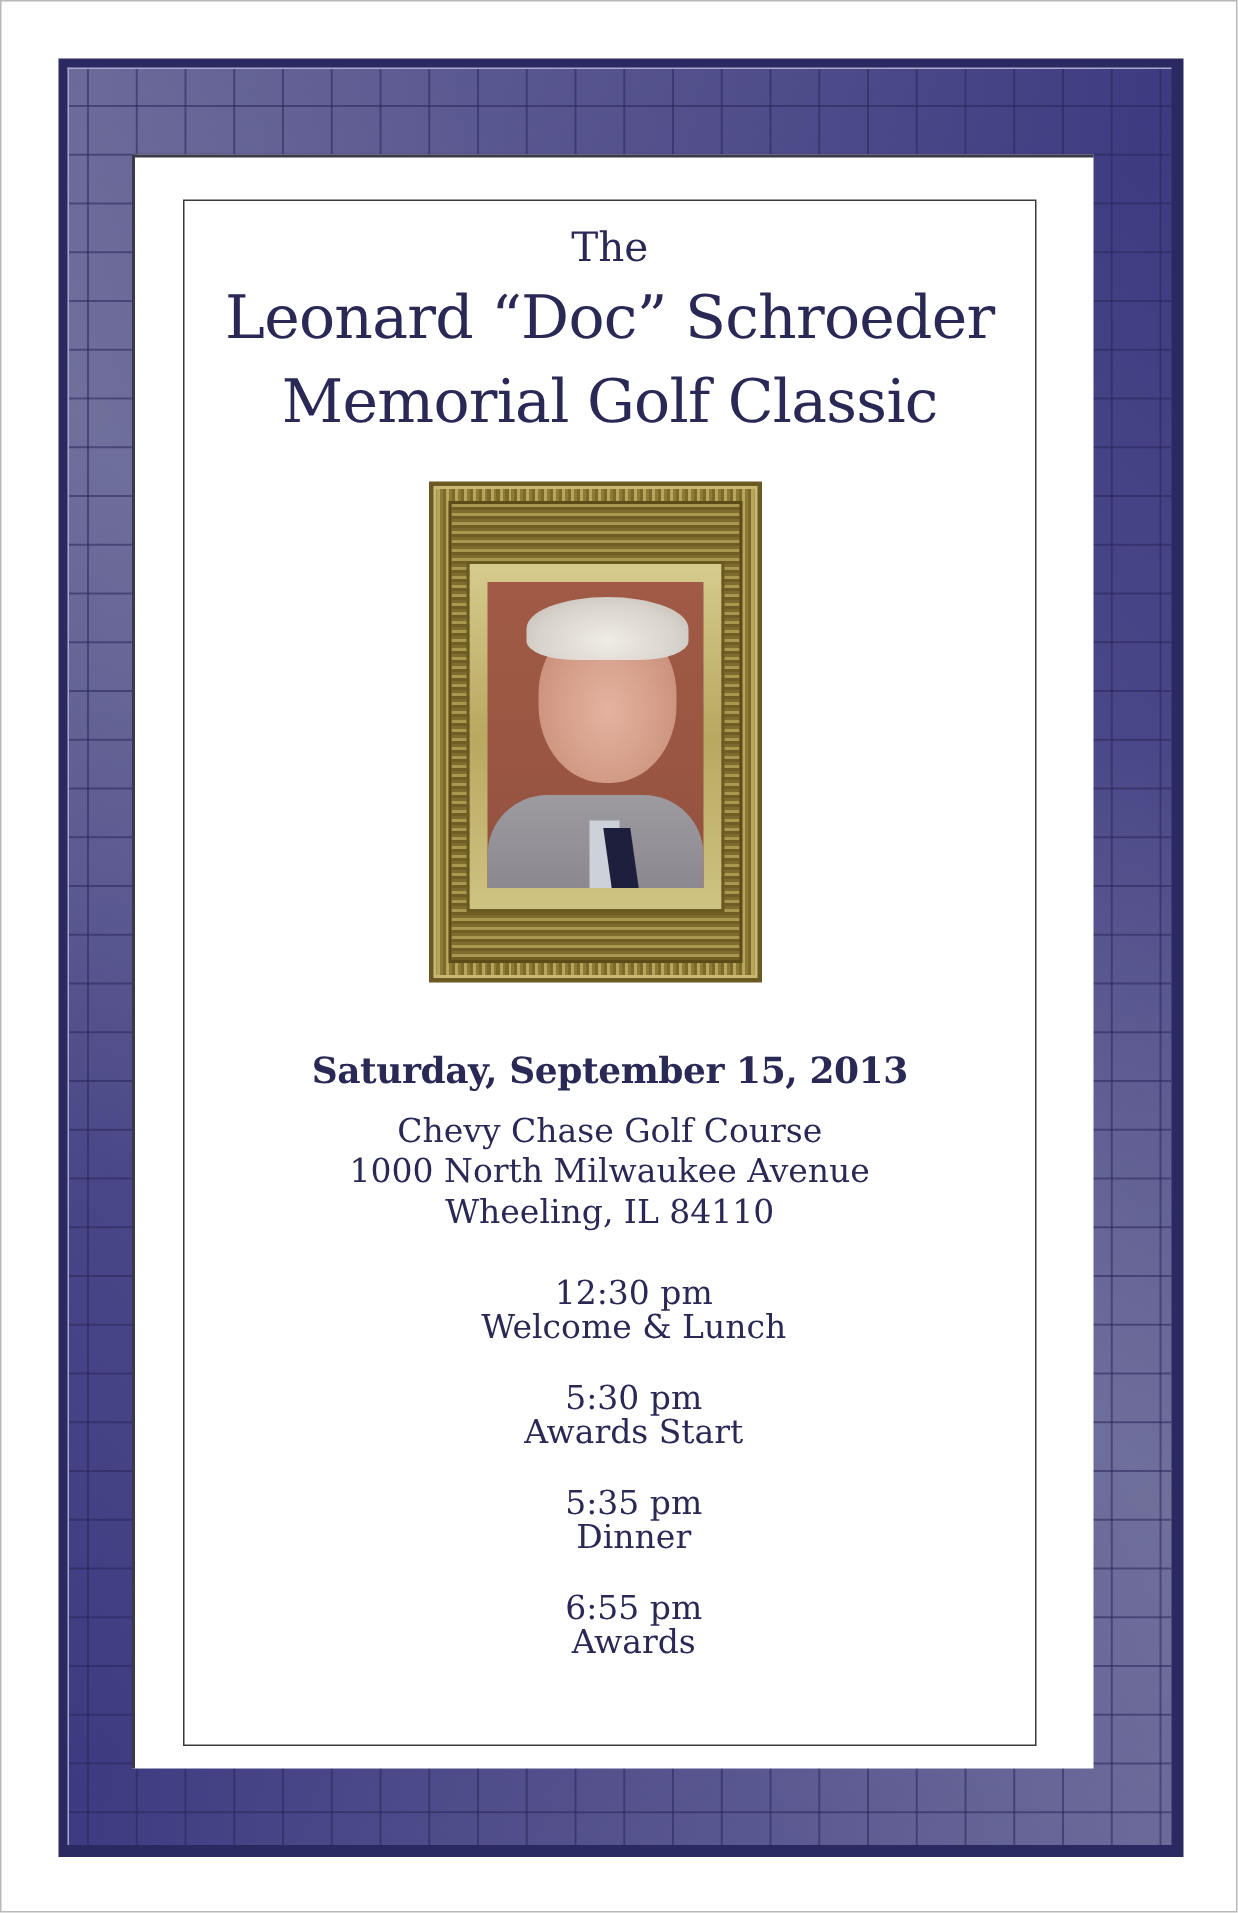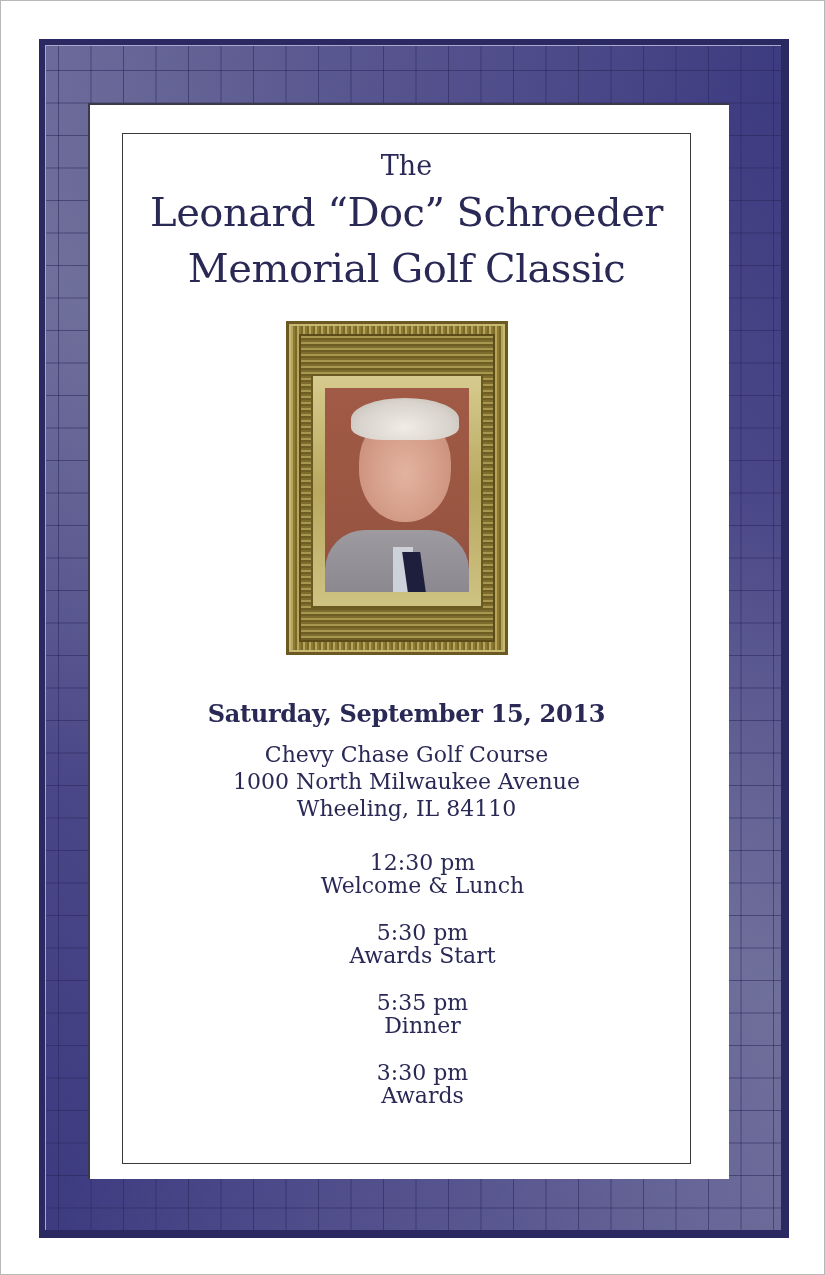--- a/index.html
+++ b/index.html
@@ -168,17 +168,17 @@
     </div>
     <div class="sched-item">
       <div class="sched-time">5:30 pm</div>
       <div class="sched-label">Awards Start</div>
     </div>
     <div class="sched-item">
       <div class="sched-time">5:35 pm</div>
       <div class="sched-label">Dinner</div>
     </div>
     <div class="sched-item">
-      <div class="sched-time">3:30 pm</div>
+      <div class="sched-time">6:55 pm</div>
       <div class="sched-label">Awards</div>
     </div>
   </div>
 </div>
 
 </body></html>

